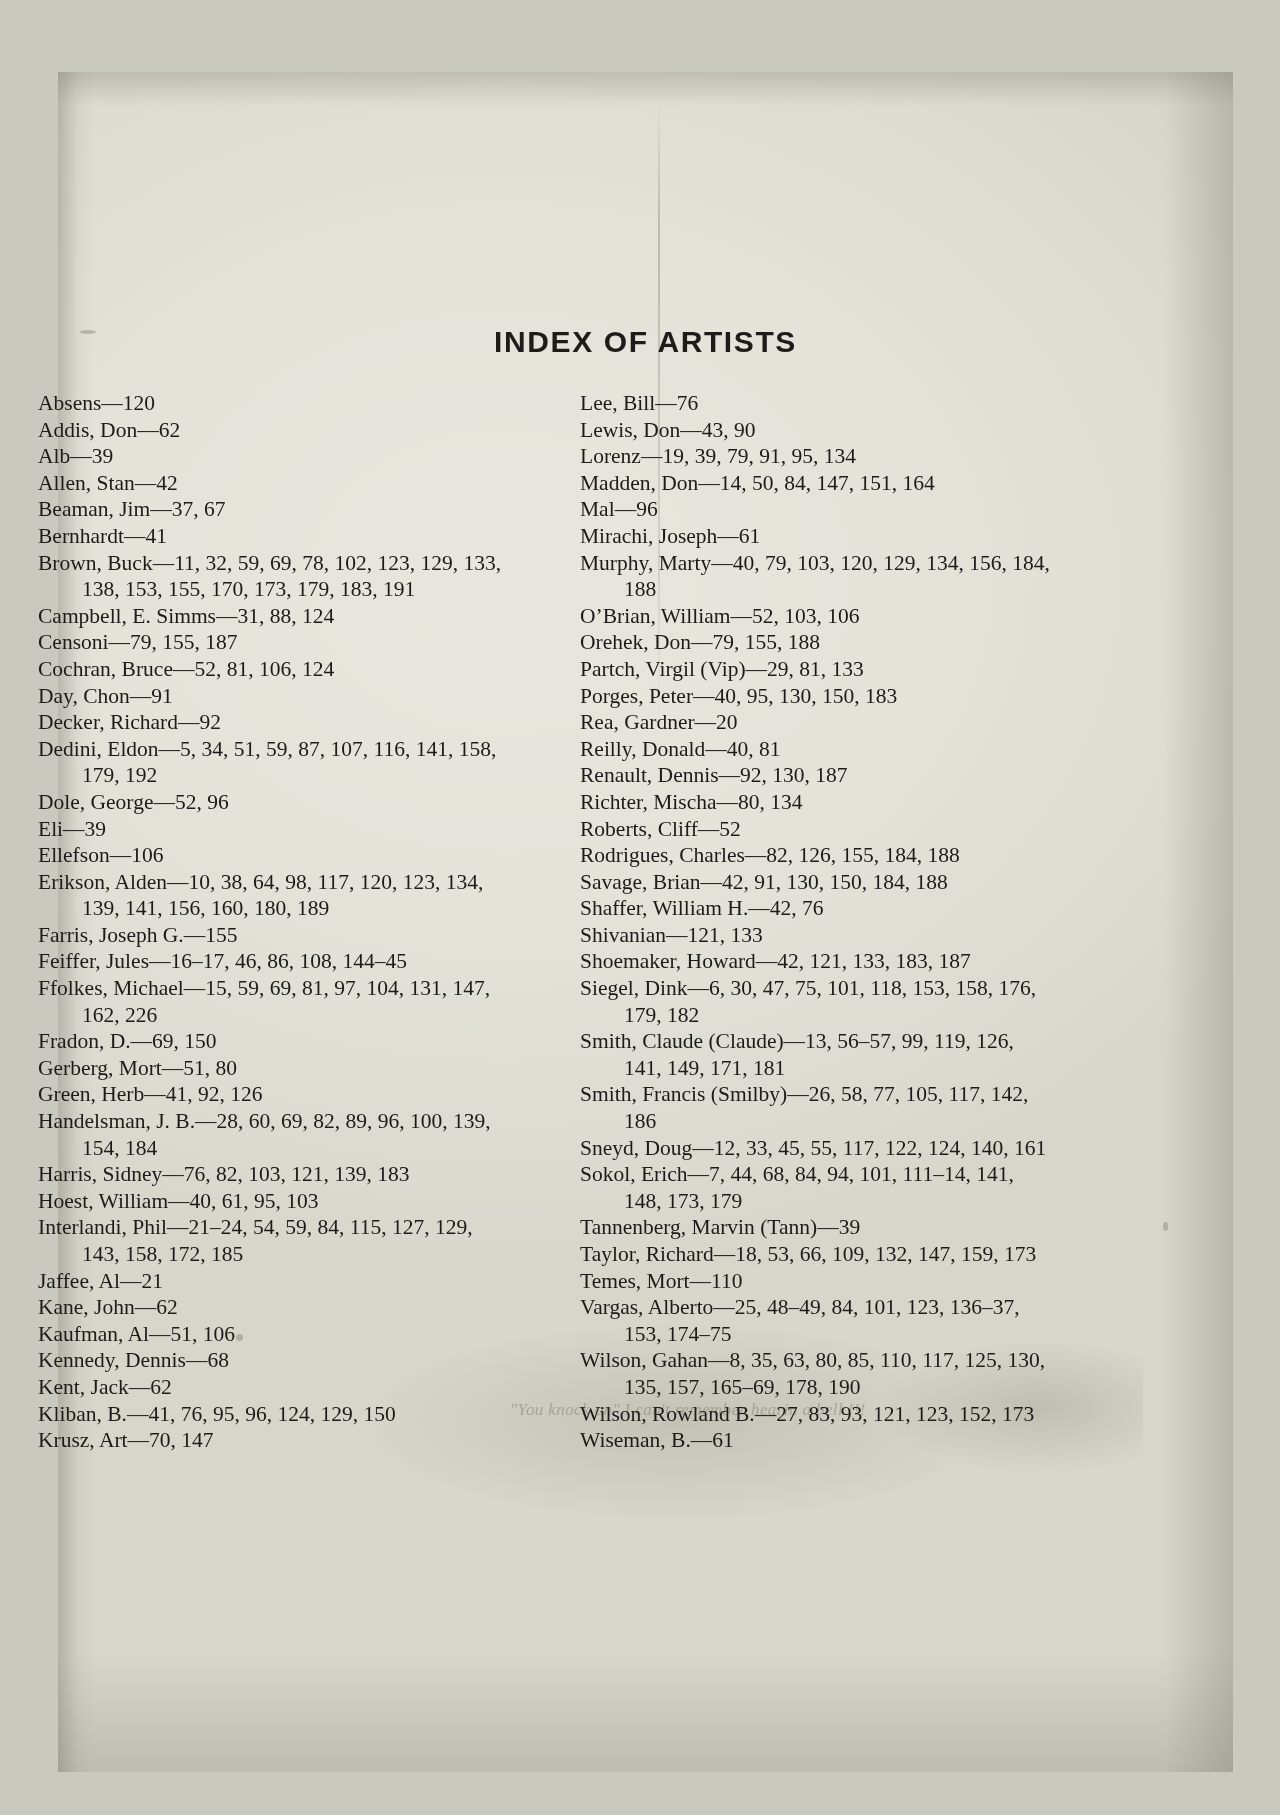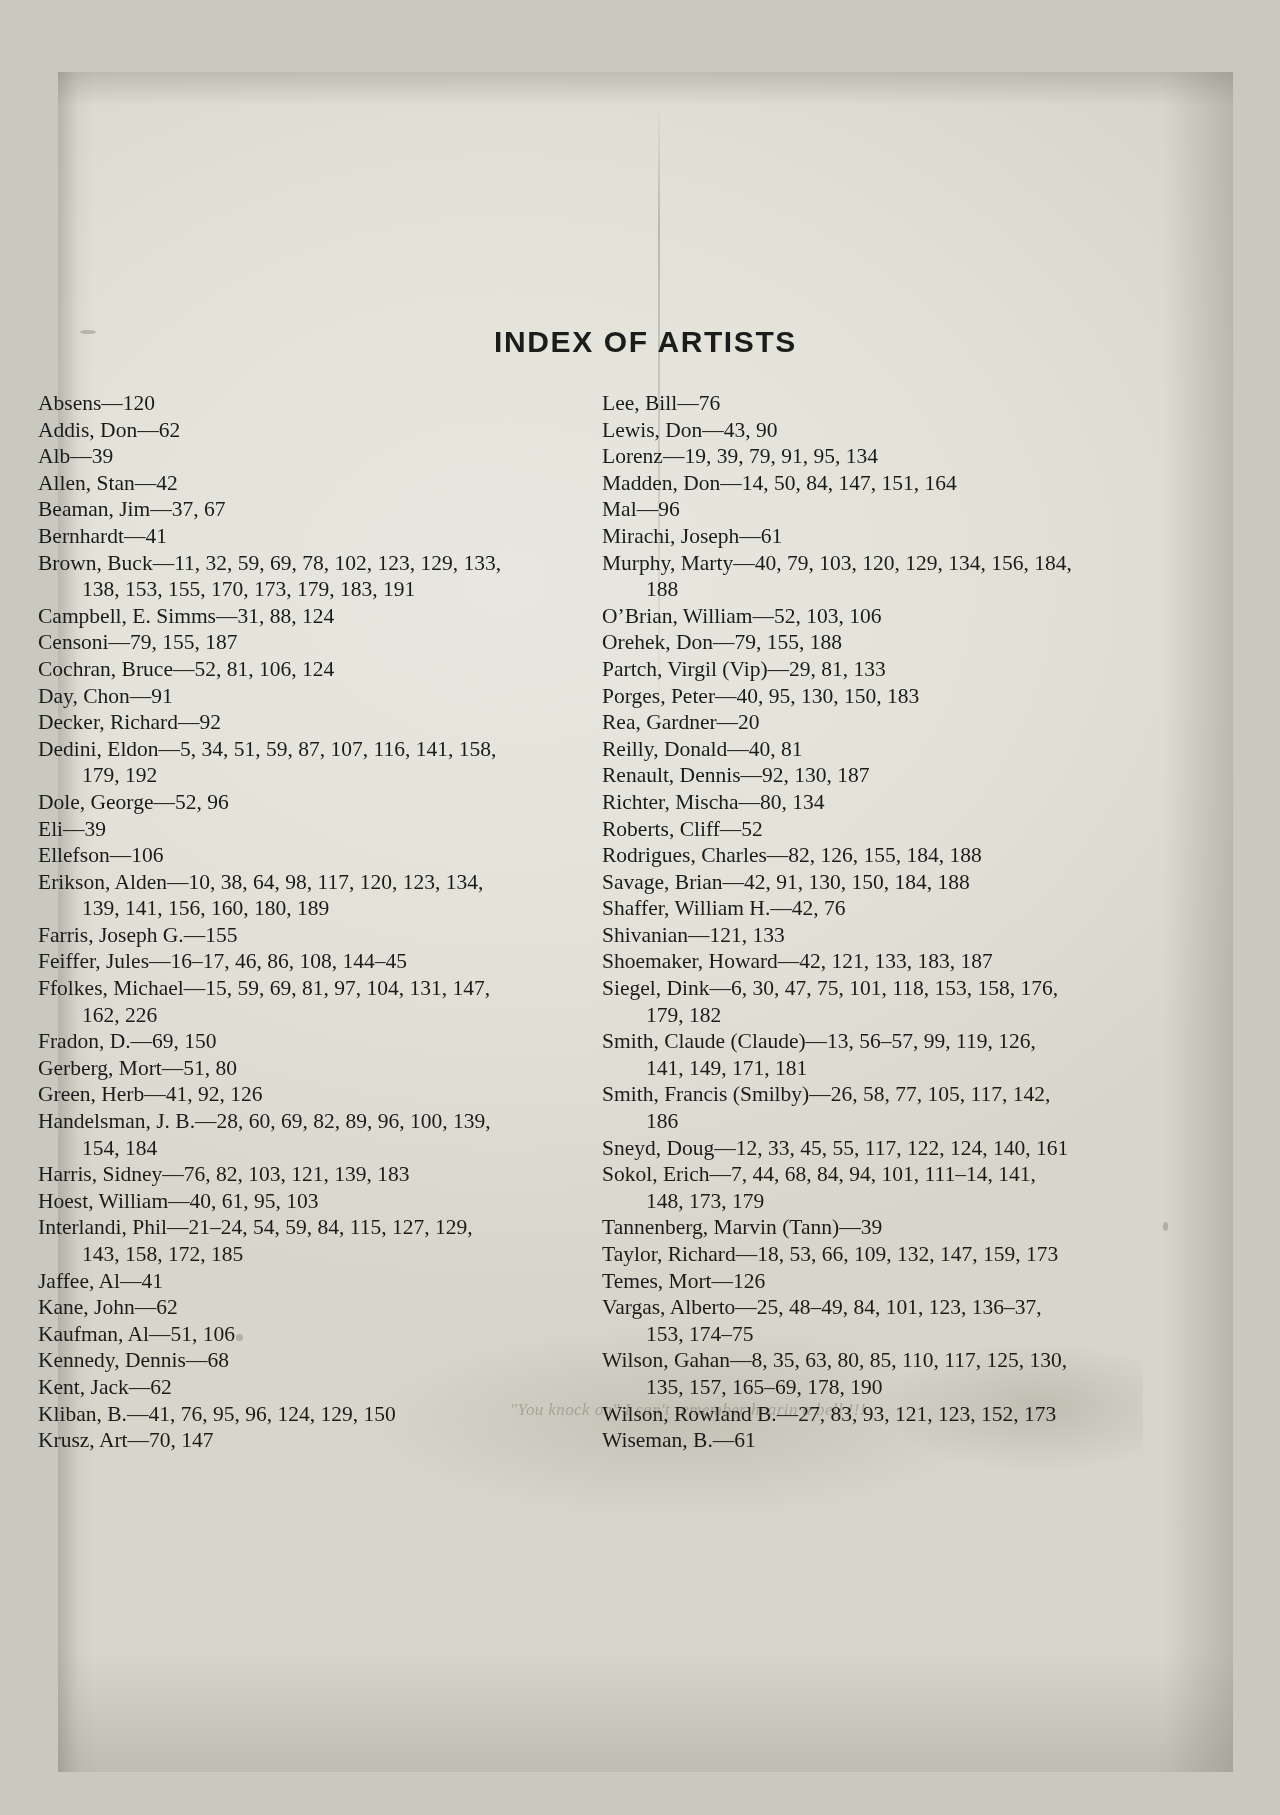--- a/index.html
+++ b/index.html
@@ -131,21 +131,21 @@
     align-items: flex-end;
   }
 
   .col {
     width: 470px;
     color: #1b1b19;
     font-size: 21.5px;
     line-height: 26.6px;
   }
   .col-left  { margin-left: -20px; }
-  .col-right { margin-left: 94px; }
+  .col-right { margin-left: 72px; }
 
   .entry {
     padding-left: 44px;
     text-indent: -44px;
     margin: 0;
     white-space: normal;
   }
 </style>
 </head>
 <body>
@@ -194,21 +194,21 @@
           <p class="entry">Farris, Joseph G.—155</p>
           <p class="entry">Feiffer, Jules—16–17, 46, 86, 108, 144–45</p>
           <p class="entry">Ffolkes, Michael—15, 59, 69, 81, 97, 104, 131, 147, 162, 226</p>
           <p class="entry">Fradon, D.—69, 150</p>
           <p class="entry">Gerberg, Mort—51, 80</p>
           <p class="entry">Green, Herb—41, 92, 126</p>
           <p class="entry">Handelsman, J. B.—28, 60, 69, 82, 89, 96, 100, 139, 154, 184</p>
           <p class="entry">Harris, Sidney—76, 82, 103, 121, 139, 183</p>
           <p class="entry">Hoest, William—40, 61, 95, 103</p>
           <p class="entry">Interlandi, Phil—21–24, 54, 59, 84, 115, 127, 129, 143, 158, 172, 185</p>
-          <p class="entry">Jaffee, Al—41</p>
+          <p class="entry">Jaffee, Al—21</p>
           <p class="entry">Kane, John—62</p>
           <p class="entry">Kaufman, Al—51, 106</p>
           <p class="entry">Kennedy, Dennis—68</p>
           <p class="entry">Kent, Jack—62</p>
           <p class="entry">Kliban, B.—41, 76, 95, 96, 124, 129, 150</p>
           <p class="entry">Krusz, Art—70, 147</p>
         </div>
 
         <div class="col col-right">
           <p class="entry">Lee, Bill—76</p>
@@ -232,21 +232,21 @@
           <p class="entry">Shaffer, William H.—42, 76</p>
           <p class="entry">Shivanian—121, 133</p>
           <p class="entry">Shoemaker, Howard—42, 121, 133, 183, 187</p>
           <p class="entry">Siegel, Dink—6, 30, 47, 75, 101, 118, 153, 158, 176, 179, 182</p>
           <p class="entry">Smith, Claude (Claude)—13, 56–57, 99, 119, 126, 141, 149, 171, 181</p>
           <p class="entry">Smith, Francis  (Smilby)—26, 58, 77, 105, 117, 142, 186</p>
           <p class="entry">Sneyd, Doug—12, 33, 45, 55, 117, 122, 124, 140, 161</p>
           <p class="entry">Sokol, Erich—7, 44, 68, 84, 94, 101, 111–14, 141, 148, 173, 179</p>
           <p class="entry">Tannenberg, Marvin (Tann)—39</p>
           <p class="entry">Taylor, Richard—18, 53, 66, 109, 132, 147, 159, 173</p>
-          <p class="entry">Temes, Mort—126</p>
+          <p class="entry">Temes, Mort—110</p>
           <p class="entry">Vargas, Alberto—25, 48–49, 84, 101, 123, 136–37, 153, 174–75</p>
           <p class="entry">Wilson, Gahan—8, 35, 63, 80, 85, 110, 117, 125, 130, 135, 157, 165–69, 178, 190</p>
           <p class="entry">Wilson, Rowland B.—27, 83, 93, 121, 123, 152, 173</p>
           <p class="entry">Wiseman, B.—61</p>
         </div>
 
       </div>
     </div>
   </div>
 </div>

